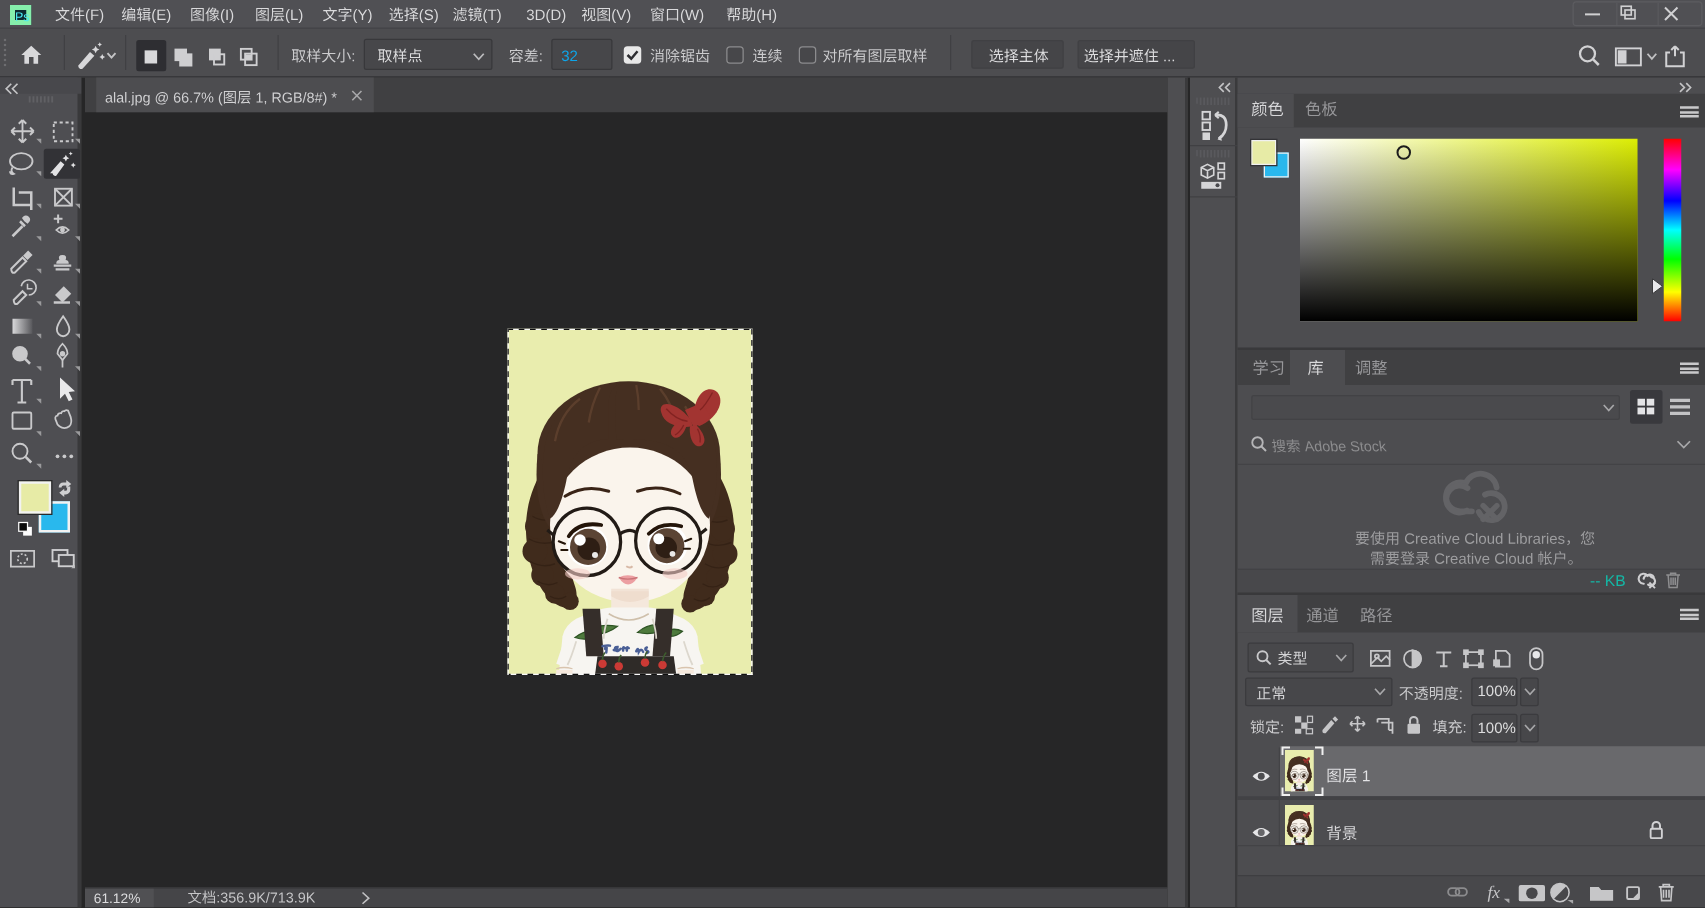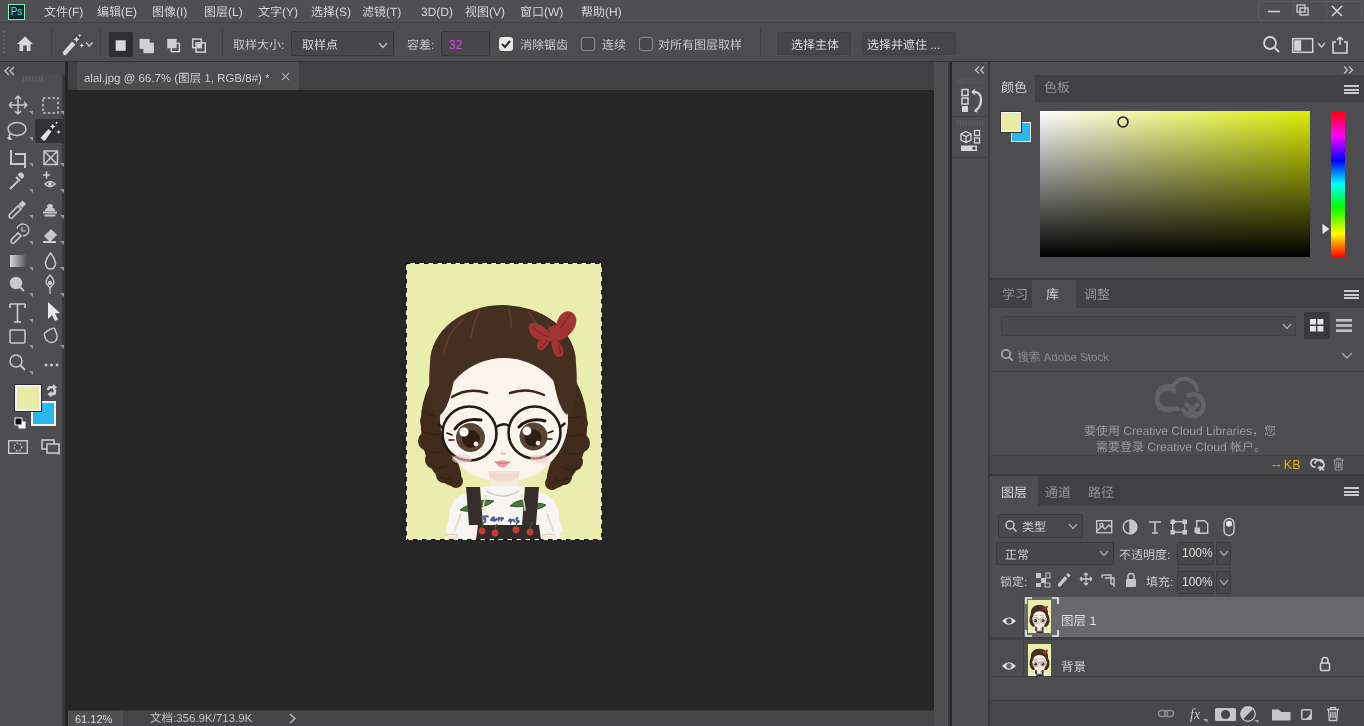--- a/index.html
+++ b/index.html
@@ -5,21 +5,21 @@
   * { margin:0; padding:0; box-sizing:border-box; }
   html,body { width:1364px; height:726px; overflow:hidden; background:#262627; }
   body { font-family:"Liberation Sans", sans-serif; }
   #app { position:relative; width:1364px; height:726px; }
   .abs { position:absolute; }
   .txt { position:absolute; color:#d6d6d8; font-size:12px; white-space:pre; }
   svg.tx { position:absolute; overflow:visible; }
 
   
   #menubar { left:0; top:0; width:1364px; height:23px; background:#505054; border-bottom:1px solid #424246; }
-  #pslogo { left:8px; top:4px; width:17px; height:16px; background:#0d2a30; border:1px solid #86efac;
+  #pslogo { left:8px; top:4px; width:17px; height:16px; background:#0d2a30; border:4px solid #86efac;
             color:#4be9f2; font-size:10px; text-align:center; line-height:14px; }
   #winbtns { right:2px; top:1px; width:104px; height:20px; border:1px solid #5c5c60; border-radius:3px; }
 
   
   #optbar { left:0; top:23px; width:1364px; height:39px; background:#4d4d50; border-bottom:1px solid #323234; }
   .vsep { position:absolute; top:5px; width:1px; height:28px; background:#404043; }
   .obtn { position:absolute; top:32px; height:23px; background:#454548; border:1px solid #404043; border-radius:2px; }
   .ddown { position:absolute; background:#47474a; border:1px solid #38383b; border-radius:2px; }
   .cb { position:absolute; width:14px; height:14px; border-radius:3px; }
   .cb.off { background:#47474a; border:1px solid #8c8c8e; }
@@ -110,21 +110,21 @@
       </g>
     <rect x="90.8" y="12.6" width="4.5" height="4.1" fill="#cfcfd1"></rect>
   </svg>
 
   <div class="ddown" style="left:291px;top:31px;width:103px;height:25px;"></div>
   <svg class="tx" style="left:378px;top:42px" width="10" height="7" viewBox="0 0 10 7">
       <path d="M1,1 l4,4.4 4,-4.4" fill="none" stroke="#bcbcbe" stroke-width="1.4"></path>
     </svg>
 
   <div class="ddown" style="left:441px;top:31px;width:49px;height:25px;"></div>
-  <div class="txt" style="left:449px;top:38px;color:#d946ef;">32</div>
+  <div class="txt" style="left:449px;top:38px;color:#0ea5e9;">32</div>
 
   <div class="cb on" style="left:499px;top:37px;"></div>
   <svg class="tx" style="left:499px;top:37px" width="14" height="14" viewBox="0 0 14 14">
       <path d="M3,7 l3,3 5,-6" fill="none" stroke="#2d2d30" stroke-width="2"></path>
     </svg>
   <div class="cb off" style="left:581px;top:37px;"></div>
   <div class="cb off" style="left:639px;top:37px;"></div>
 
   <div class="obtn" style="left:777px;width:74px;"></div>
   <div class="obtn" style="left:862px;width:94px;"></div>
@@ -541,21 +541,21 @@
       <path d="M29.5,34 h-9 a11.5,11.5 0 1 1 4,-22.2 a13,13 0 0 1 24.8,3.2"></path>
       <path d="M26,15.5 a10.8,10.8 0 1 0 -0.5,18"></path>
       <path d="M35,34.5 a10.8,10.8 0 1 0 10,-15 a10,10 0 0 0 -5,1.2"></path>
     </g>
     <g stroke="#636366" stroke-width="4.4" stroke-linecap="round">
         <path d="M38.5,29.5 l11,11 M49.5,29.5 l-11,11"></path>
       </g>
   </svg>
 
   <div class="abs" style="left:990px;top:455px;width:374px;height:20px;background:#48484b;border-top:1px solid #424245;"></div>
-  <div class="txt" style="left:1272px;top:458px;color:#eab308;font-size:12.5px;">-- KB</div>
+  <div class="txt" style="left:1272px;top:458px;color:#14b8a6;font-size:12.5px;">-- KB</div>
   <svg class="tx" style="left:1308px;top:457px" width="18" height="15" viewBox="0 0 18 15">
     <g fill="none" stroke="#d0d0d2" stroke-width="1.7" stroke-linecap="round">
       <path d="M7,10 a4,4 0 1 1 3,-6.5 a3.2,3.2 0 0 1 5,1.2"></path>
       <path d="M10.5,10.7 a3.4,3.4 0 1 0 2.6,-6 a3.4,3.4 0 0 0 -6.2,1.3"></path>
     </g>
     <g stroke="#d0d0d2" stroke-width="1.5">
         <path d="M11.5,9 l4.5,4.5 M16,9 l-4.5,4.5"></path>
       </g>
   </svg>
   <svg class="tx" style="left:1332px;top:457px" width="13" height="14" viewBox="0 0 13 14">

